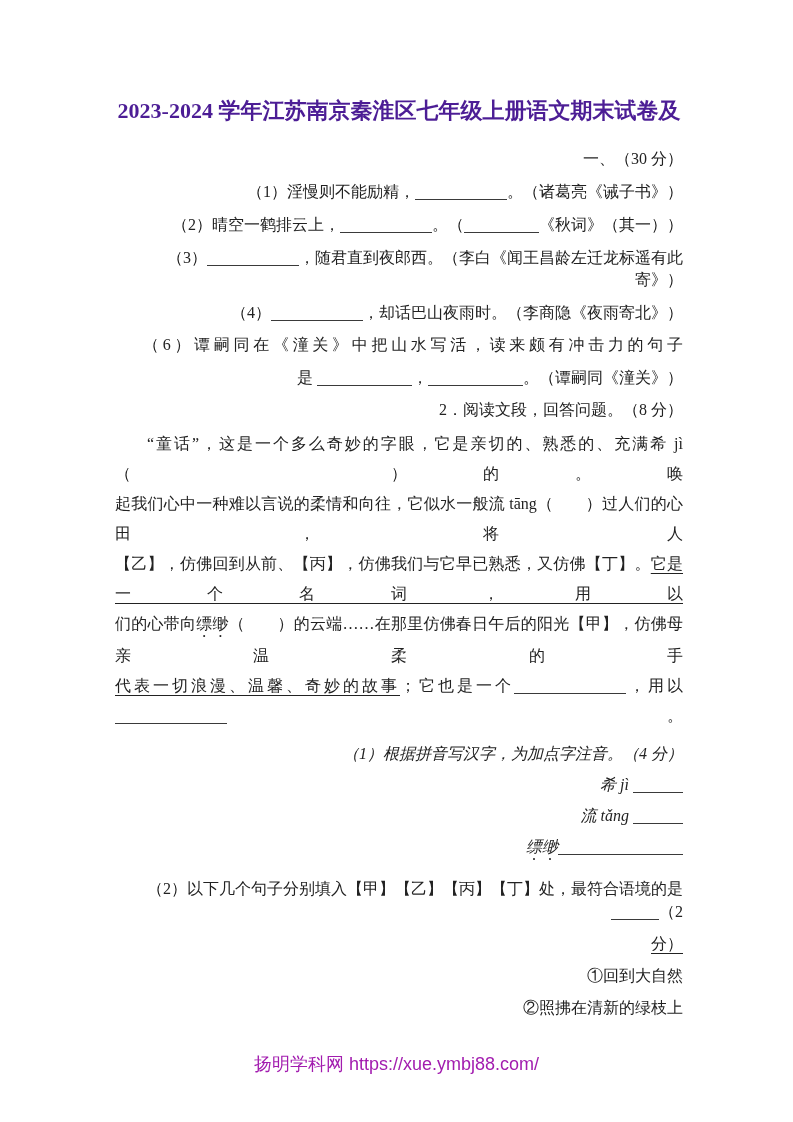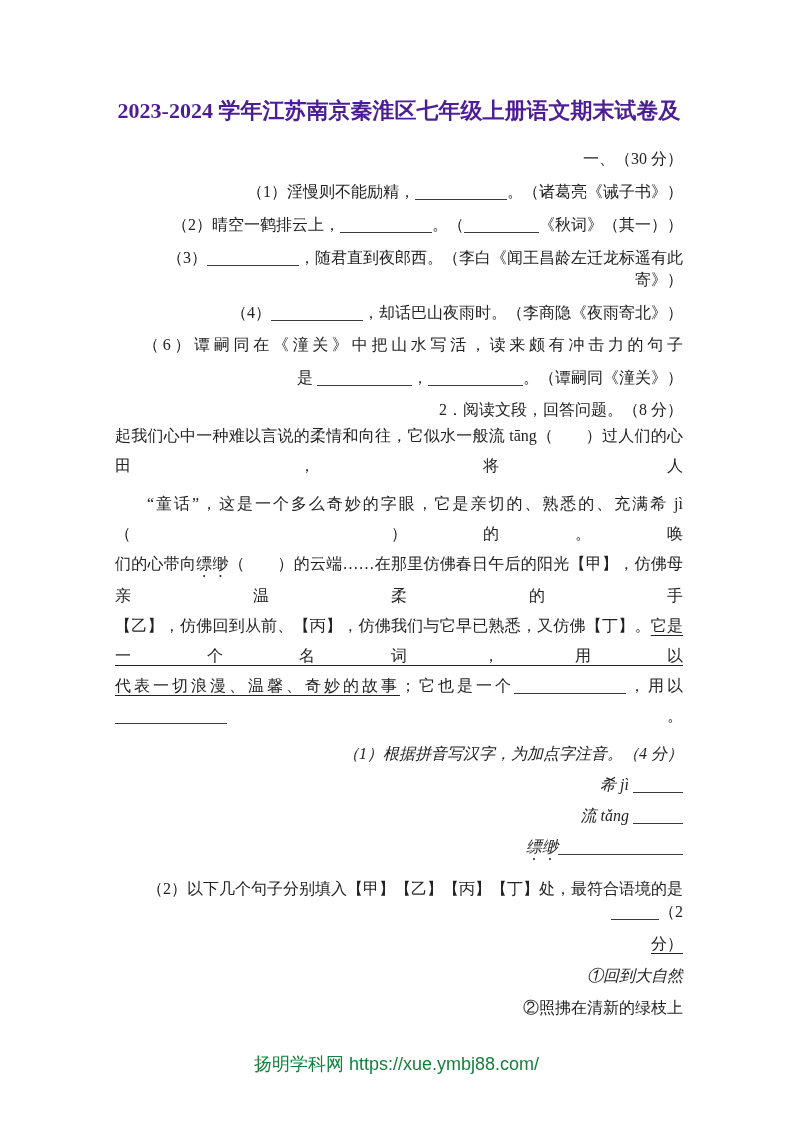--- a/index.html
+++ b/index.html
@@ -23,21 +23,21 @@
   .w100{width:100px;}.w112{width:112px;}.w125{width:125px;}
   .ul{text-decoration:underline;text-underline-offset:4px;}
   .dots{
     -webkit-text-emphasis:filled dot;
     -webkit-text-emphasis-position:under;
     text-emphasis:filled dot;
     text-emphasis-position:under right;
   }
   .footer{
     position:absolute;left:0;top:1052px;width:793px;text-align:center;
-    color:#15803d;font-family:"Liberation Sans","DejaVu Sans",sans-serif;
+    color:#a21caf;font-family:"Liberation Sans","DejaVu Sans",sans-serif;
     font-size:18px;line-height:24px;
   }
 </style>
 </head>
 <body>
 
 <div class="page">
 
   <div class="title">
     <div>2023-2024 学年江苏南京秦淮区七年级上册语文期末试卷及</div>
@@ -54,40 +54,40 @@
 
   <div class="line item"><span>（4）</span><span class="blank w92"></span><span>，却话巴山夜雨时。（李商隐《夜雨寄北》）</span></div>
 
 
   <div class="line item spread">（6）谭嗣同在《潼关》中把山水写活，读来颇有冲击力的句子</div>
 
   <div class="line"><span>是</span> <span class="blank w95"></span><span>，</span><span class="blank w95"></span><span>。（谭嗣同《潼关》）</span></div>
 
   <div class="line">2．阅读文段，回答问题。（8 分）</div>
 
+  <div class="p-line p-first">“童话”，这是一个多么奇妙的字眼，它是亲切的、熟悉的、充满希 jì（　　）的。唤</div>
+
   <div class="p-line">起我们心中一种难以言说的柔情和向往，它似水一般流 tāng（　　）过人们的心田，将人</div>
 
-  <div class="p-line p-first">“童话”，这是一个多么奇妙的字眼，它是亲切的、熟悉的、充满希 jì（　　）的。唤</div>
+  <div class="p-line"><span>【乙】，仿佛回到从前、【丙】，仿佛我们与它早已熟悉，又仿佛【丁】。</span><span class="ul">它是一个名词，用以</span></div>
 
   <div class="p-line"><span>们的心带向</span><span class="dots">缥缈</span><span>（　　）的云端……在那里仿佛春日午后的阳光【甲】，仿佛母亲温柔的手</span></div>
-
-  <div class="p-line"><span>【乙】，仿佛回到从前、【丙】，仿佛我们与它早已熟悉，又仿佛【丁】。</span><span class="ul">它是一个名词，用以</span></div>
 
   <div class="p-line"><span class="ul">代表一切浪漫、温馨、奇妙的故事</span><span>；它也是一个</span><span class="blank w112"></span><span>，用以</span><span class="blank w112"></span><span>。</span></div>
 
   <div class="line item tight" style="margin-top:12px;">（1）根据拼音写汉字，为加点字注音。（4 分）</div>
 
   <div class="line item tight"><span>希 jì</span> <span class="blank w50"></span></div>
 
   <div class="line item tight"><span>流 tǎng</span> <span class="blank w50"></span></div>
 
   <div class="line item tight"><span class="dots">缥缈</span><span class="blank w125"></span></div>
 
   <div class="line item gap"><span>（2）以下几个句子分别填入【甲】【乙】【丙】【丁】处，最符合语境的是</span> <span class="blank w48"></span><span>（2</span></div>
 
   <div class="line"><span class="ul">分）</span></div>
 
-  <div class="line item" style="font-style:italic;">①回到大自然</div>
+  <div class="line item" style="">①回到大自然</div>
   <div class="line item">②照拂在清新的绿枝上</div>
 
 </div>
 
 <div class="footer"><span>扬明学科网 https://xue.ymbj88.com/</span></div>
 
 </body></html>

